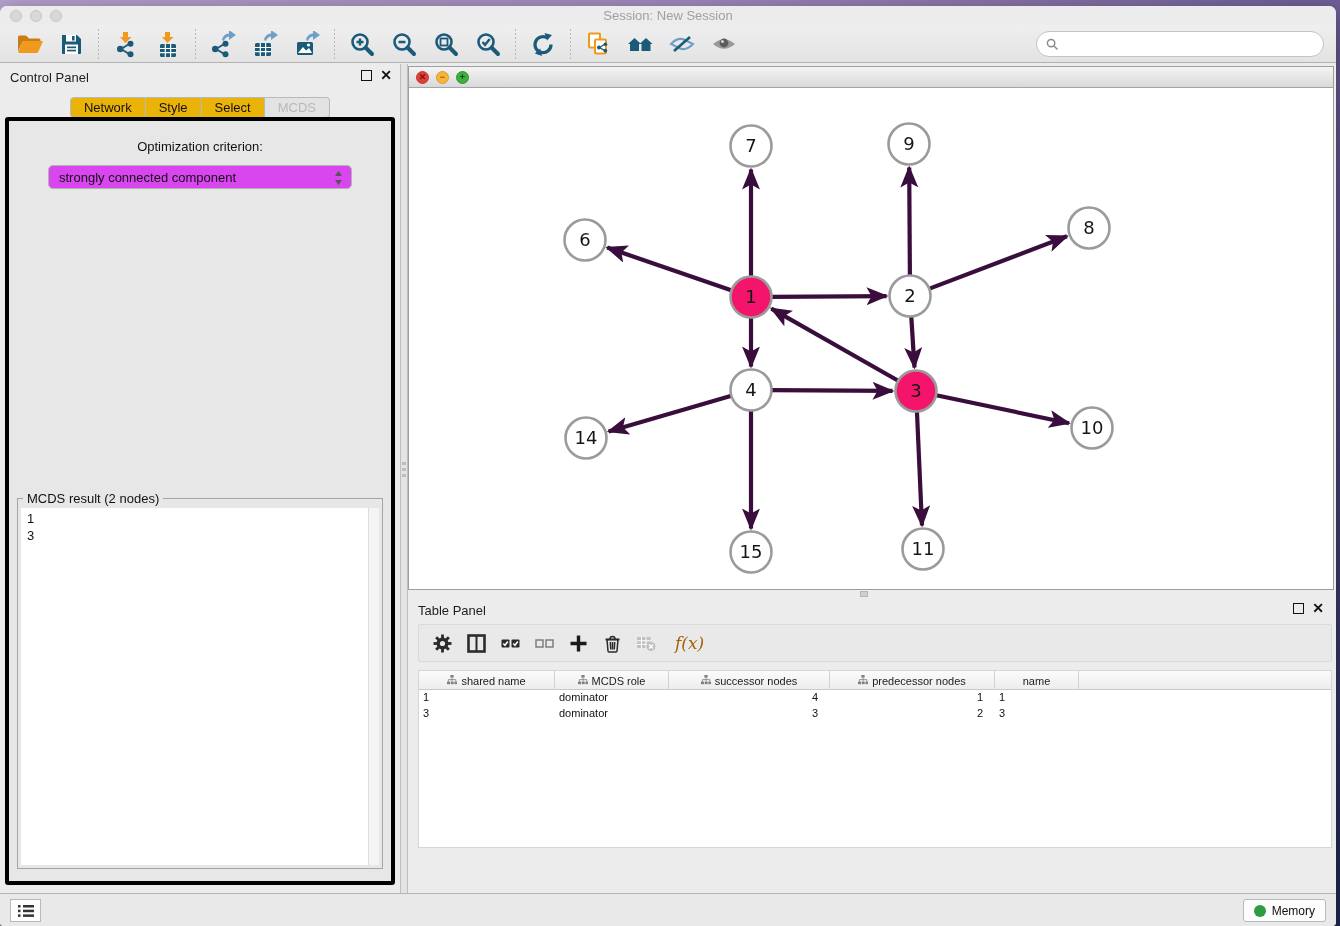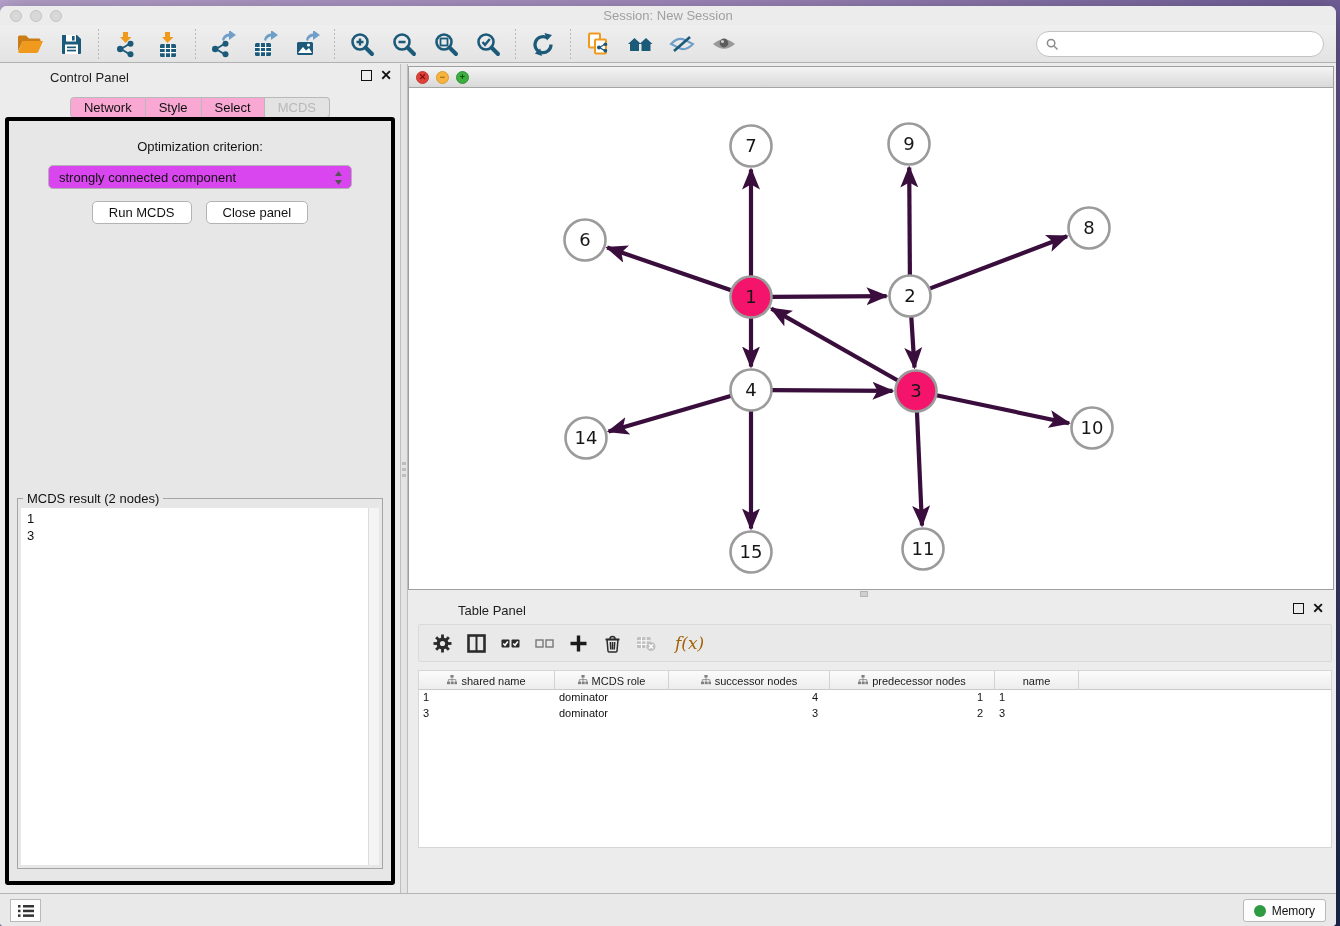--- a/index.html
+++ b/index.html
@@ -34,28 +34,28 @@
   
   .content { position:absolute; top:58px; left:0; right:0; bottom:33px; }
   .left-panel { position:absolute; left:0; top:0; width:400px; bottom:0; background:#ececec; }
   .vsplit { position:absolute; left:400px; top:0; width:8px; bottom:0; background:#e4e4e4;
     border-left:1px solid #bfbfbf; border-right:1px solid #bdbdbd; }
   .vsplit .grip { position:absolute; top:398px; left:1px; width:4px; height:18px;
     background:repeating-linear-gradient(#bdbdbd 0 3px, #e4e4e4 3px 6px); }
   .right-area { position:absolute; left:408px; top:0; right:0; bottom:0; }
 
   .panel-header { position:absolute; top:0; left:0; right:0; height:26px; }
-  .panel-header .ph-title { position:absolute; left:10px; top:6px; font-size:13px; color:#1e1e1e;margin-left:40px; }
+  .panel-header .ph-title { position:absolute; left:10px; top:6px; font-size:13px; color:#1e1e1e; }
   .ph-icons { position:absolute; right:8px; top:6px; display:flex; gap:8px; align-items:center; }
   .float-box { width:11px; height:11px; border:1.6px solid #111; background:transparent; }
   .close-x { font-size:14px; font-weight:bold; color:#111; line-height:11px; }
 
   
   .cp-tabs { position:absolute; top:33px; left:0; right:0; display:flex; justify-content:center; }
-  .cp-tab { height:21px; font-size:13px; padding:2px 13px; background:#f9a8d4;
+  .cp-tab { height:21px; font-size:13px; padding:2px 13px; background:#eab308;
     border:1px solid #b9b9b9; border-left:none; color:#111; line-height:16px; cursor:default; }
   .cp-tab:first-child { border-left:1px solid #b9b9b9; border-radius:4px 0 0 4px; }
   .cp-tab:last-child { border-radius:0 4px 4px 0; }
   .cp-tab.active { background:#e3e3e3; color:#b9b9b9; }
 
   .cp-body { position:absolute; top:53px; left:5px; right:5px; bottom:8px;
     background:#e7e7e7; border:4px solid #000000; border-radius:3px; }
   .opt-label { margin-top:18px; text-align:center; font-size:13px; color:#111; }
   .criterion { position:absolute; left:39px; right:39px; top:44px; height:24px; background:#d946ef;
     border:1px solid #b3b3b3; border-radius:5px; font-size:13px; color:#111;
@@ -331,24 +331,20 @@
       <div class="cp-body">
         <div class="opt-label">Optimization criterion:</div>
         <div class="criterion">
           <span>strongly connected component</span>
           <span class="chevrons">
             <svg width="11" height="18" viewBox="0 0 11 18">
               <path d="M5.5 2 L9 7 H2 Z" fill="#555"></path>
               <path d="M5.5 16 L9 11 H2 Z" fill="#555"></path>
             </svg>
           </span>
-        </div>
-        <div class="cp-buttons">
-          <button class="cp-btn">Run MCDS</button>
-          <button class="cp-btn">Close panel</button>
         </div>
         <div class="result-group">
           <span class="result-legend">MCDS result (2 nodes)</span>
           <div class="result-text" id="mcds-result-text">1
 3</div>
           <div class="result-scroll"></div>
         </div>
       </div>
     </div>
 

